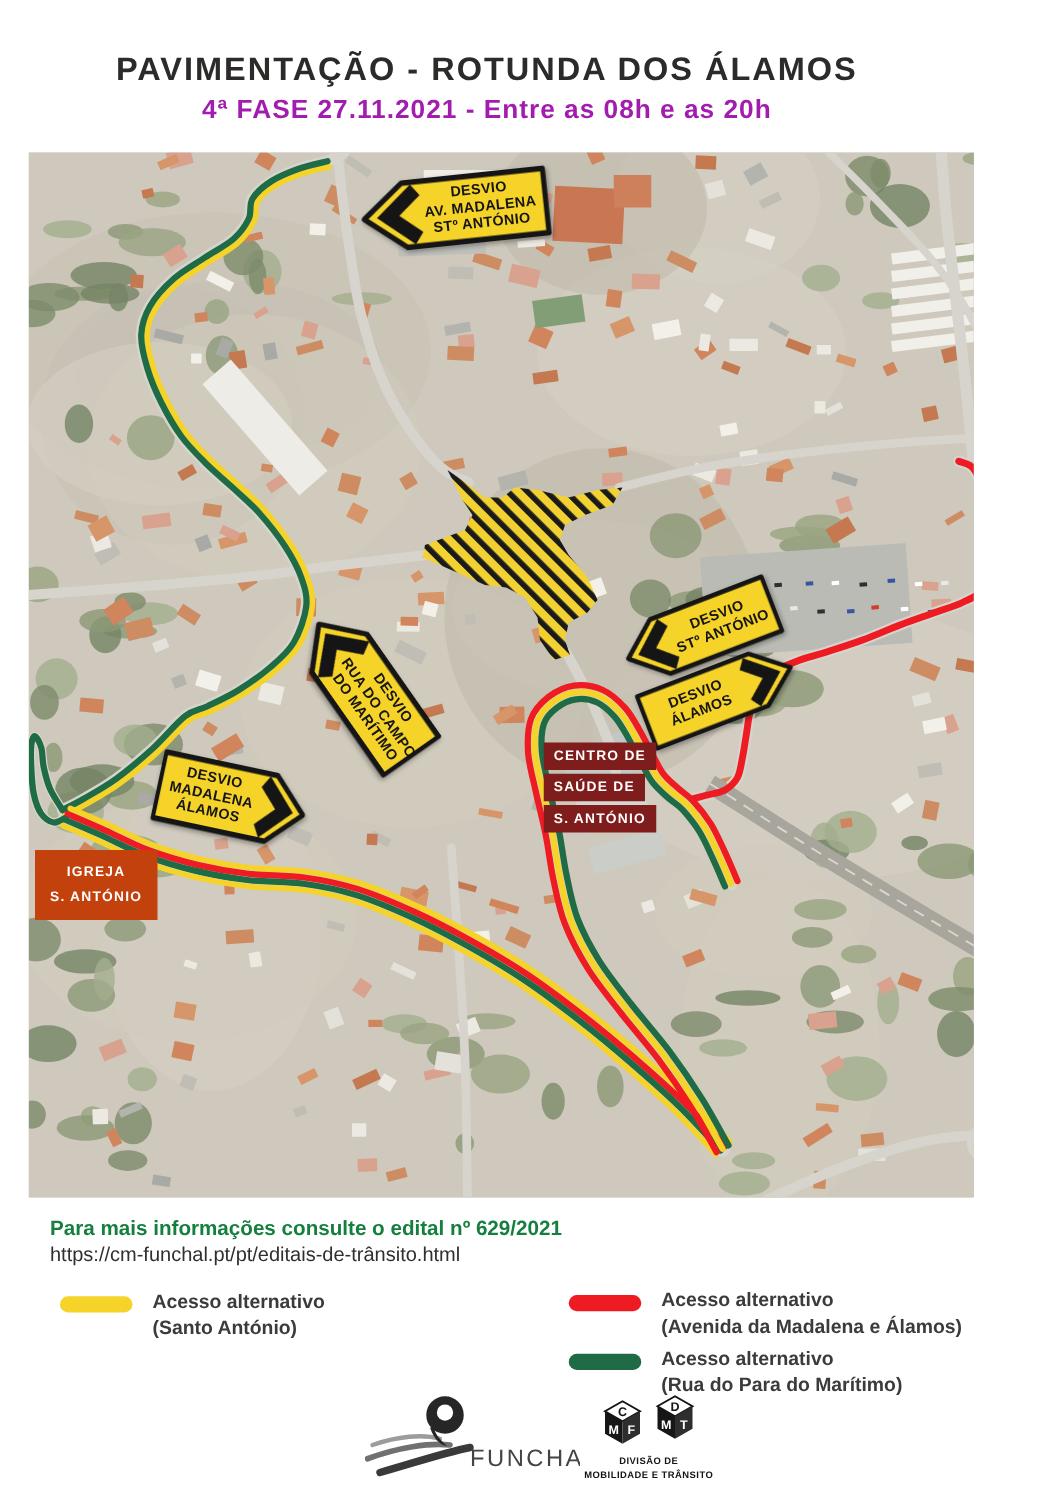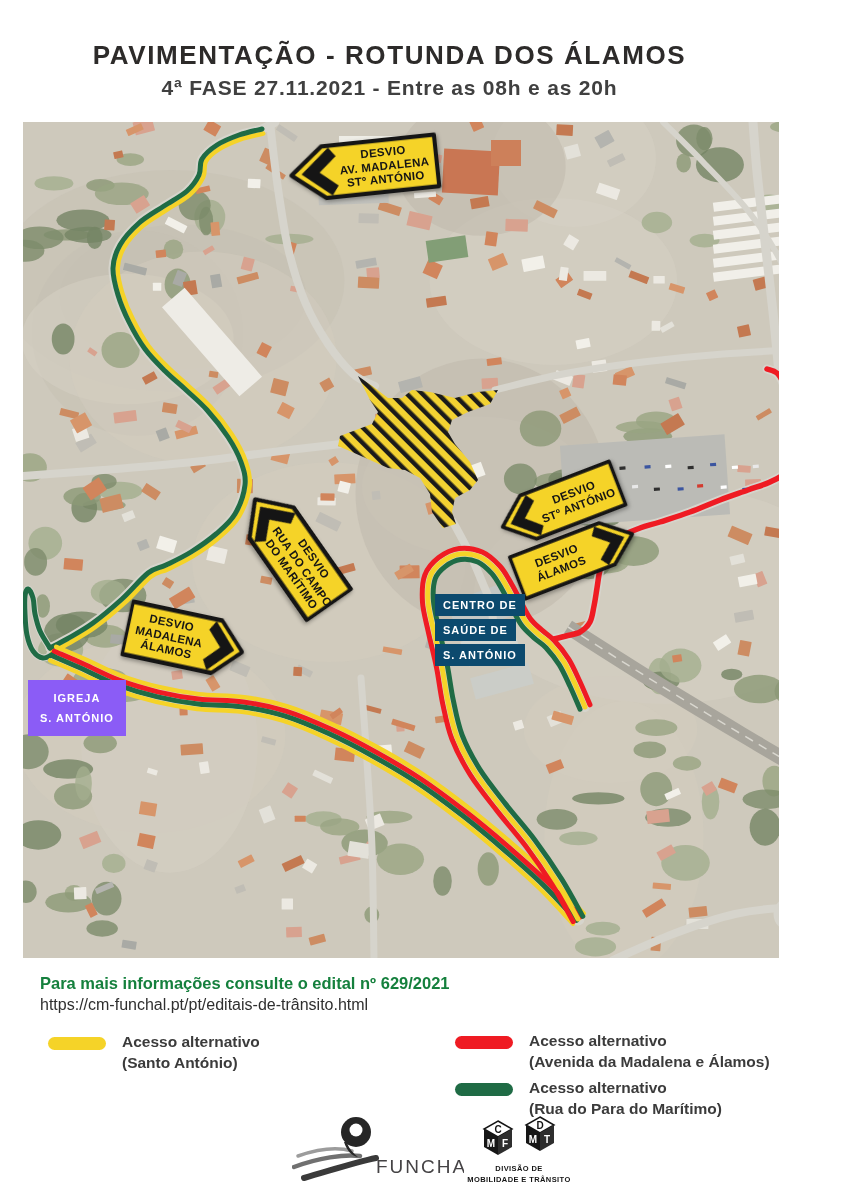--- a/index.html
+++ b/index.html
@@ -1,39 +1,39 @@
 <!DOCTYPE html>
 <html style="--route_yellow: #F5D328; --route_red: #EF1B23; --route_green: #1F6B45; --sign_yellow: #F5D328;"><head>
 <meta charset="utf-8">
 <style>
   html,body{margin:0;padding:0;background:#ffffff;}
   .page{position:relative;width:779px;height:1200px;background:#fff;overflow:hidden;
         font-family:"Liberation Sans",sans-serif;color:#2d2b2a;}
   h1{margin:0;position:absolute;top:40px;left:0;width:100%;text-align:center;
      font-size:26px;font-weight:800;letter-spacing:1.6px;color:#2d2b2a;}
   .subtitle{position:absolute;top:76px;left:0;width:100%;text-align:center;
-     font-size:21px;font-weight:600;letter-spacing:.8px;color:#404040;}
+     font-size:21px;font-weight:600;letter-spacing:.8px;color:#a21caf;}
   .map{position:absolute;left:23px;top:122px;width:803px;height:836px;overflow:hidden;background:#c6c0b1;}
   .map svg.base{position:absolute;left:0;top:0;}
   
   .sign{position:absolute;transform:rotate(var(--rot));}
   .sign svg{position:absolute;inset:0;width:100%;height:100%;overflow:visible;
             filter:drop-shadow(1px 2px 2px rgba(0,0,0,.35));}
   .sign-shape{fill:var(--sign_yellow);stroke:#151515;stroke-width:4;stroke-linejoin:round;}
   .sign-chevron{fill:none;stroke:#151515;stroke-width:11;}
   .sign-lines{position:absolute;inset:0;display:flex;flex-direction:column;align-items:center;
       justify-content:center;gap:1px;font-weight:800;font-size:11.5px;letter-spacing:.3px;
       color:#151515;text-align:center;line-height:1.1;}
   .sign.left  .sign-lines{padding-left:27%;}
   .sign.right .sign-lines{padding-right:27%;}
   
   .map-label{position:absolute;color:#fff;font-weight:700;font-size:11px;letter-spacing:1px;}
-  .map-label.boxed{background:#8b5cf6;padding:8px 12px;text-align:center;line-height:20px;}
+  .map-label.boxed{background:#c2410c;padding:8px 12px;text-align:center;line-height:20px;}
   .map-label.stack{display:flex;flex-direction:column;align-items:flex-start;gap:3px;background:none;padding:0;}
-  .map-label.stack .line{background:#0c4a6e;padding:5px 8px;}
+  .map-label.stack .line{background:#7f1d1d;padding:5px 8px;}
   .map-label .line{display:block;}
   
   .info1{position:absolute;left:40px;top:974px;font-size:16.5px;font-weight:700;color:#15803d;}
   .info2{position:absolute;left:40px;top:996px;font-size:16px;font-weight:400;color:#2f2f2f;}
   .legend-item{position:absolute;display:flex;gap:16px;}
   .sw{width:58px;height:13px;border-radius:7px;margin-top:6px;flex:none;}
   .sw.yellow{background:var(--route_yellow);}
   .sw.red{background:var(--route_red);}
   .sw.green{background:var(--route_green);}
   .sw.hatch{height:19px;border-radius:0;margin-top:2px;

